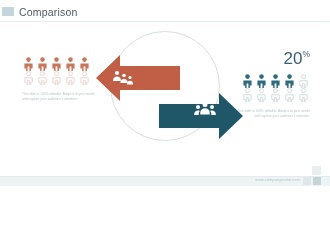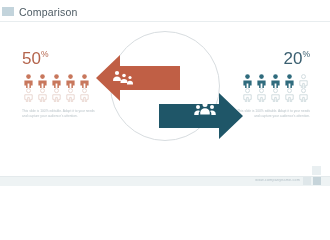--- a/index.html
+++ b/index.html
@@ -210,23 +210,20 @@
         <path d="M12.5 25c0-5.2 4.2-8.6 9.5-8.6S31.5 19.8 31.5 25v4h-19z"></path>
         <circle cx="8" cy="14" r="4"></circle>
         <path d="M0.5 28c0-4.3 3.3-7 7.5-7 1.4 0 2.7.3 3.8.9-1.6 1.6-2.5 3.7-2.5 6.1v2H0.5z"></path>
         <circle cx="36" cy="14" r="4"></circle>
         <path d="M43.5 28c0-4.3-3.3-7-7.5-7-1.4 0-2.7.3-3.8.9 1.6 1.6 2.5 3.7 2.5 6.1v2h8.8z"></path>
       </g>
     </svg>
   </div>
 
   <div class="panel panel-left">
-    <div class="pct pct-left">
-      <span class="num">50</span><span class="sym">%</span>
-    </div>
 
     <div class="people-block">
       <div class="people-row">
         <svg class="person" viewBox="0 0 13 14">
             <g fill="#c8775c">
               <circle cx="6.5" cy="2.6" r="2.3"></circle>
               <path d="M2.4 6.5h8.2v5.0H8.9V14H7.4V9.6H5.6V14H4.1v-2.5H2.4z"></path>
             </g>
           </svg>
         <svg class="person" viewBox="0 0 13 14">

